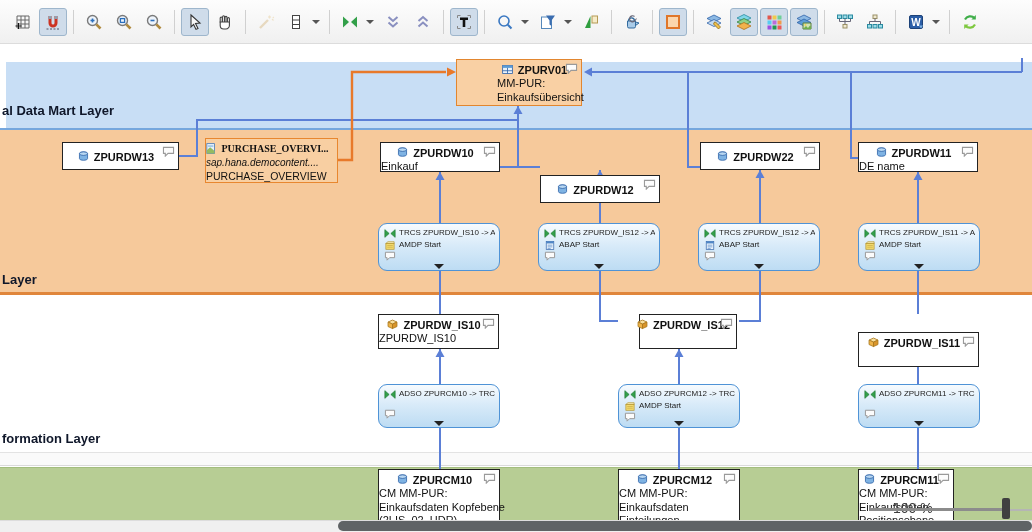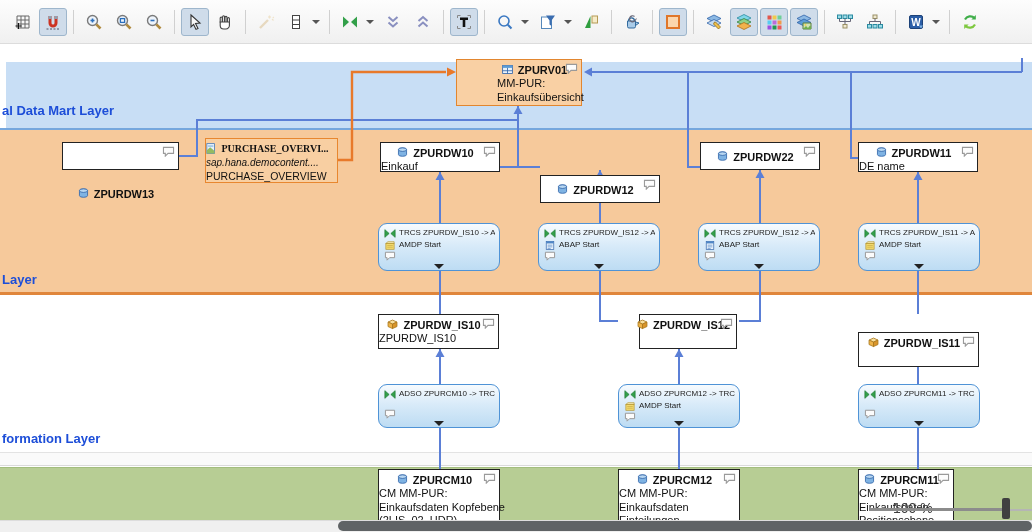--- a/index.html
+++ b/index.html
@@ -24,21 +24,21 @@
   .band{position:absolute;left:0;width:1032px;z-index:0;}
   .b-blue{top:62px;height:66px;background:#c8def5;}
   .b-blue-line{top:128px;height:2px;background:#76a7dd;}
   .b-orange{top:130px;height:162px;background:#f6c99b;}
   .b-orange-line{top:292px;height:3px;background:#e0863b;}
   .b-strip{top:452px;height:14px;background:#fafafa;border-top:1px solid #e3e3e3;
            border-bottom:1px solid #dadada;box-sizing:border-box;}
   .b-green{top:467px;height:53px;background:#b7cd94;border-top:1px solid #a3bd7e;box-sizing:border-box;}
   .sliver{position:absolute;left:0;top:62px;width:6px;height:66px;background:#fff;z-index:1;}
 
-  .llabel{position:absolute;left:2px;font-weight:bold;font-size:13px;color:#1d4ed8;
+  .llabel{position:absolute;left:2px;font-weight:bold;font-size:13px;color:#0f172a;
           z-index:3;white-space:nowrap;}
 
   
   .wires{position:absolute;left:0;top:0;width:1032px;height:532px;z-index:1;}
 
   
   .node{position:absolute;background:#fff;border:1.6px solid #222;box-sizing:border-box;
         z-index:2;font-size:11px;color:#111;}
   .node.hl{background:#f9d0a4;border:1.8px solid #e2862f;}
   .node.src{background:#f8cfa2;border:1.8px solid #e8872f;}
@@ -472,21 +472,21 @@
         <span class="nt">ZPURV01</span>
       </div>
     <svg class="bubble">
         <use href="#s-bubble"></use>
       </svg>
     <div class="sub">MM-PUR:</div>
     <div class="sub">Einkaufsübersicht</div>
   </div>
 
   <div class="node" style="left:62px;top:142px;width:117px;height:28px;">
-    <div class="nh" style="padding-top:6px;margin-top:37px;">
+    <div class="nh" style="padding-top:6px;">
         <svg class="ic13">
           <use href="#s-adso"></use>
         </svg>
         <span class="nt">ZPURDW13</span>
       </div>
     <svg class="bubble">
         <use href="#s-bubble"></use>
       </svg>
   </div>
 

